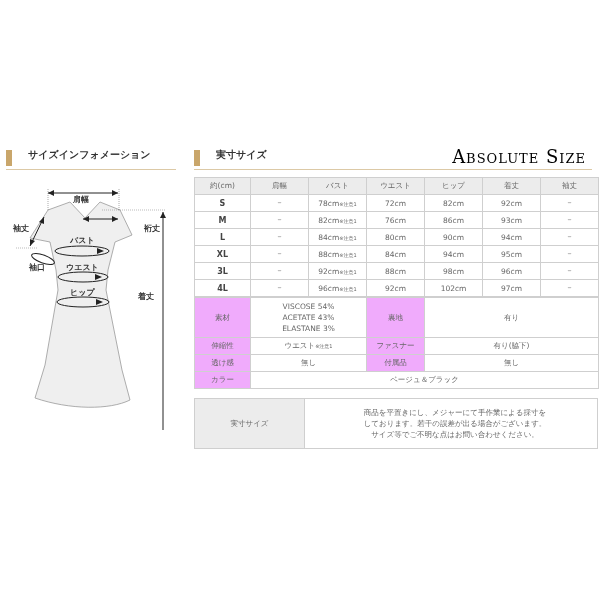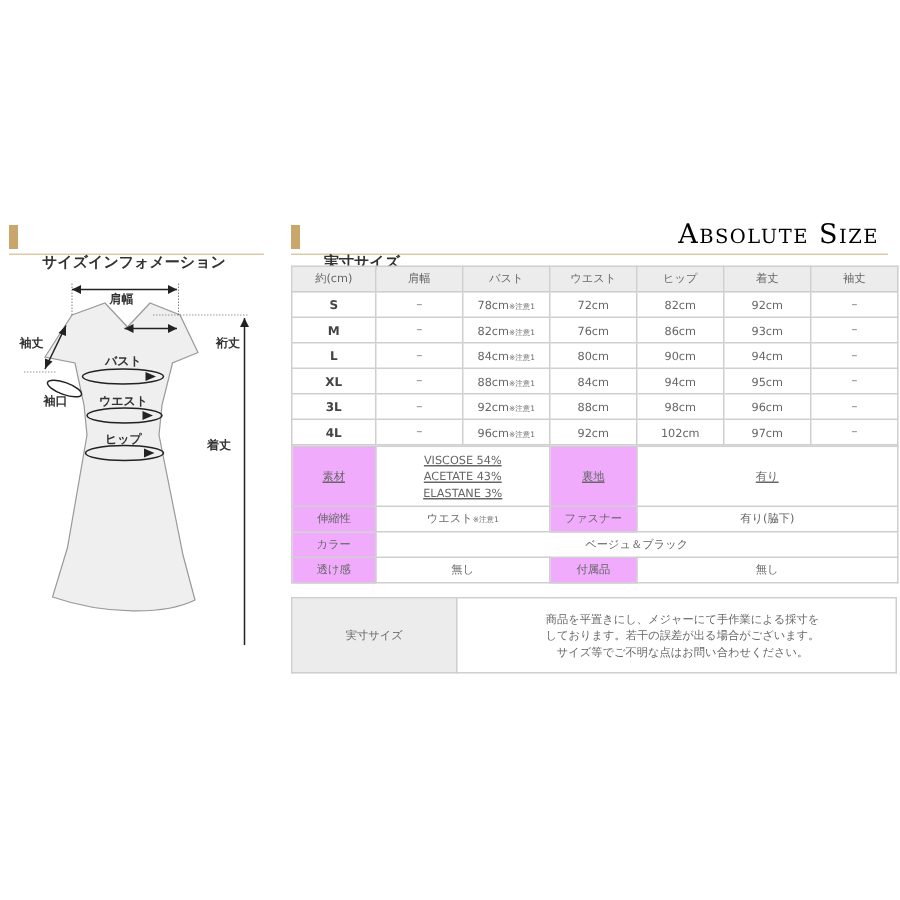--- a/index.html
+++ b/index.html
@@ -1,39 +1,39 @@
 <!DOCTYPE html>
 <html><head>
 <meta charset="utf-8">
 <style>
   * { box-sizing: border-box; margin: 0; padding: 0; }
   html, body { width: 600px; height: 600px; background: #ffffff; overflow: hidden; }
   body { position: relative; font-family: "DejaVu Sans", sans-serif; color: #555; }
 
   .sec-head { position: absolute; height: 22px; border-bottom: 1px solid #dcc9a6; }
   .sec-head .bar { position: absolute; left: 0; top: 2px; width: 6px; height: 16px; background: #c9a66b; }
-  .sec-head .title { position: absolute; left: 22px; top: 20px; font-size: 10px; font-weight: bold; color: #333; white-space: nowrap; text-align: right; }
+  .sec-head .title { position: absolute; left: 22px; top: 0; font-size: 10px; font-weight: bold; color: #333; white-space: nowrap; text-align: right; }
   .sec-head .en { position: absolute; right: 6px; top: -2px; font-family: "DejaVu Serif", serif; font-size: 18px; color: #000000; letter-spacing: 1px; font-variant: small-caps; }
 
   #left-head { left: 6px; top: 148px; width: 170px; }
   #right-head { left: 194px; top: 148px; width: 398px; }
 
   table { position: absolute; border-collapse: collapse; font-size: 7.5px; color: #666; table-layout: fixed; }
   td, th { border: 1px solid #cfcfcf; text-align: center; vertical-align: middle; font-weight: normal; }
 
   #size-table { left: 194px; top: 177px; width: 404px; border-radius: 10px; }
   #size-table th { background: #ececec; height: 17px; font-size: 7.5px; }
   #size-table td { height: 17px; }
   #size-table td.sz { font-weight: bold; color: #444; font-size: 8px; }
   .note { font-size: 5px; }
 
   #spec-table { left: 194px; top: 297px; width: 404px; }
   #spec-table td { height: 17px; }
   #spec-table td.lbl { background: #f0abfc; }
-  #spec-table td.mat { height: 40px; line-height: 11px; text-decoration: underline; }
+  #spec-table td.mat { height: 40px; line-height: 11px; }
 
   #note-table { left: 194px; top: 398px; width: 404px; }
   #note-table td.lbl { background: #ececec; width: 110px; height: 50px; }
   #note-table td.txt { text-align: center; padding-left: 8px; line-height: 11px; font-size: 7.5px; }
 
   #diagram { position: absolute; left: 0; top: 180px; width: 190px; height: 250px; }
   .dlabel { position: absolute; font-size: 8px; color: #333; font-weight: bold; white-space: nowrap; }
 </style>
 </head>
 <body>
@@ -192,28 +192,28 @@
     <td class="lbl mat">裏地</td>
     <td class="mat">有り</td>
   </tr>
   <tr>
     <td class="lbl">伸縮性</td>
     <td><span>ウエスト</span><span class="note">※注意1</span></td>
     <td class="lbl">ファスナー</td>
     <td>有り(脇下)</td>
   </tr>
   <tr>
-    <td class="lbl">カラー</td>
-    <td colspan="3">ベージュ＆ブラック</td>
-  </tr>
-  <tr>
     <td class="lbl">透け感</td>
     <td>無し</td>
     <td class="lbl">付属品</td>
     <td>無し</td>
+  </tr>
+  <tr>
+    <td class="lbl">カラー</td>
+    <td colspan="3">ベージュ＆ブラック</td>
   </tr>
 </tbody>
   </table>
 
 <table id="note-table">
   <tbody>
       <tr>
     <td class="lbl">実寸サイズ</td>
     <td class="txt">
       <div>商品を平置きにし、メジャーにて手作業による採寸を</div>

